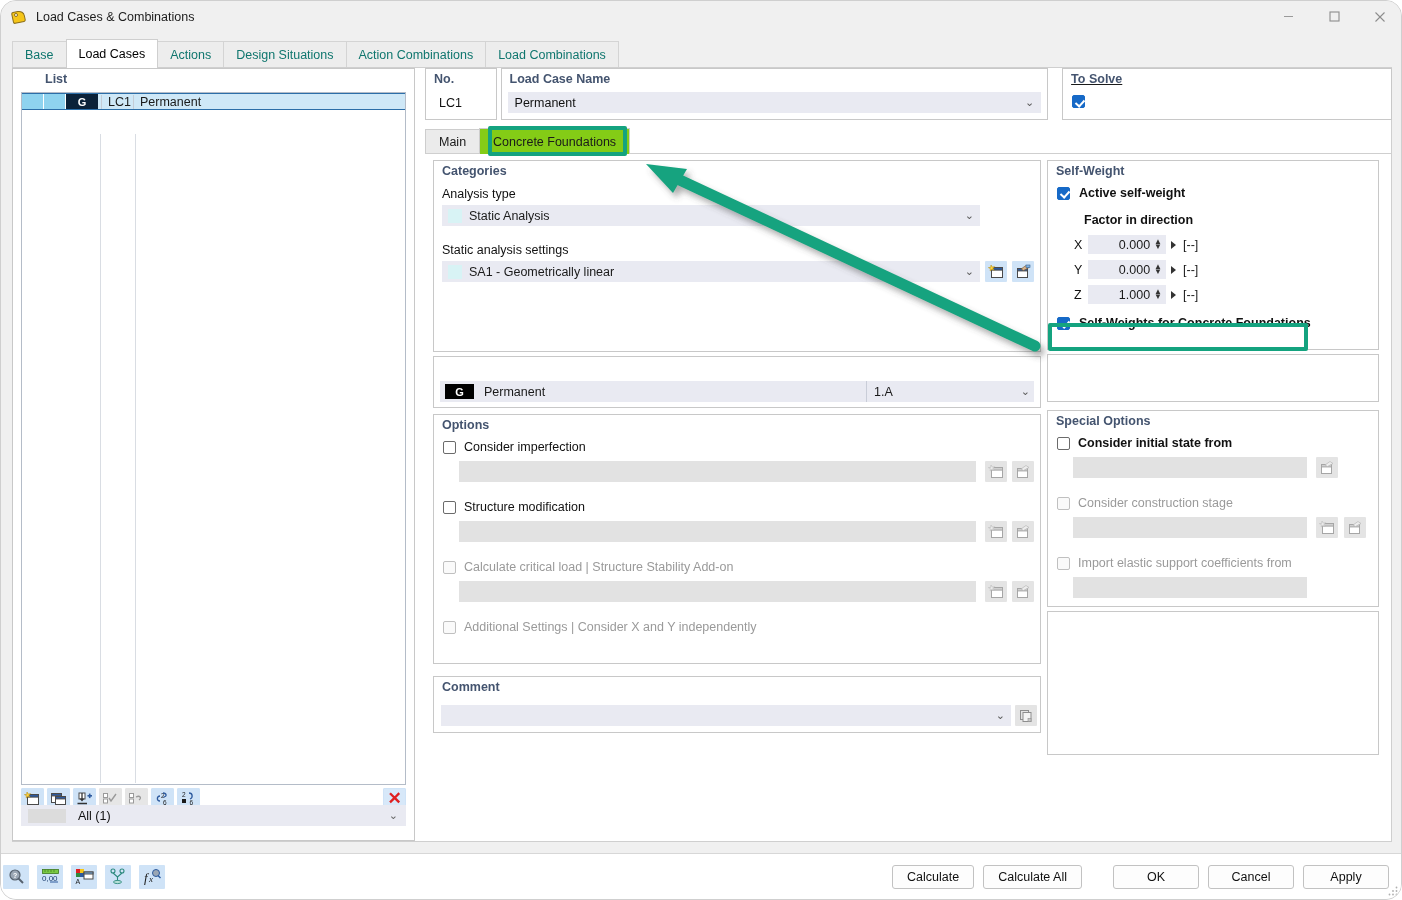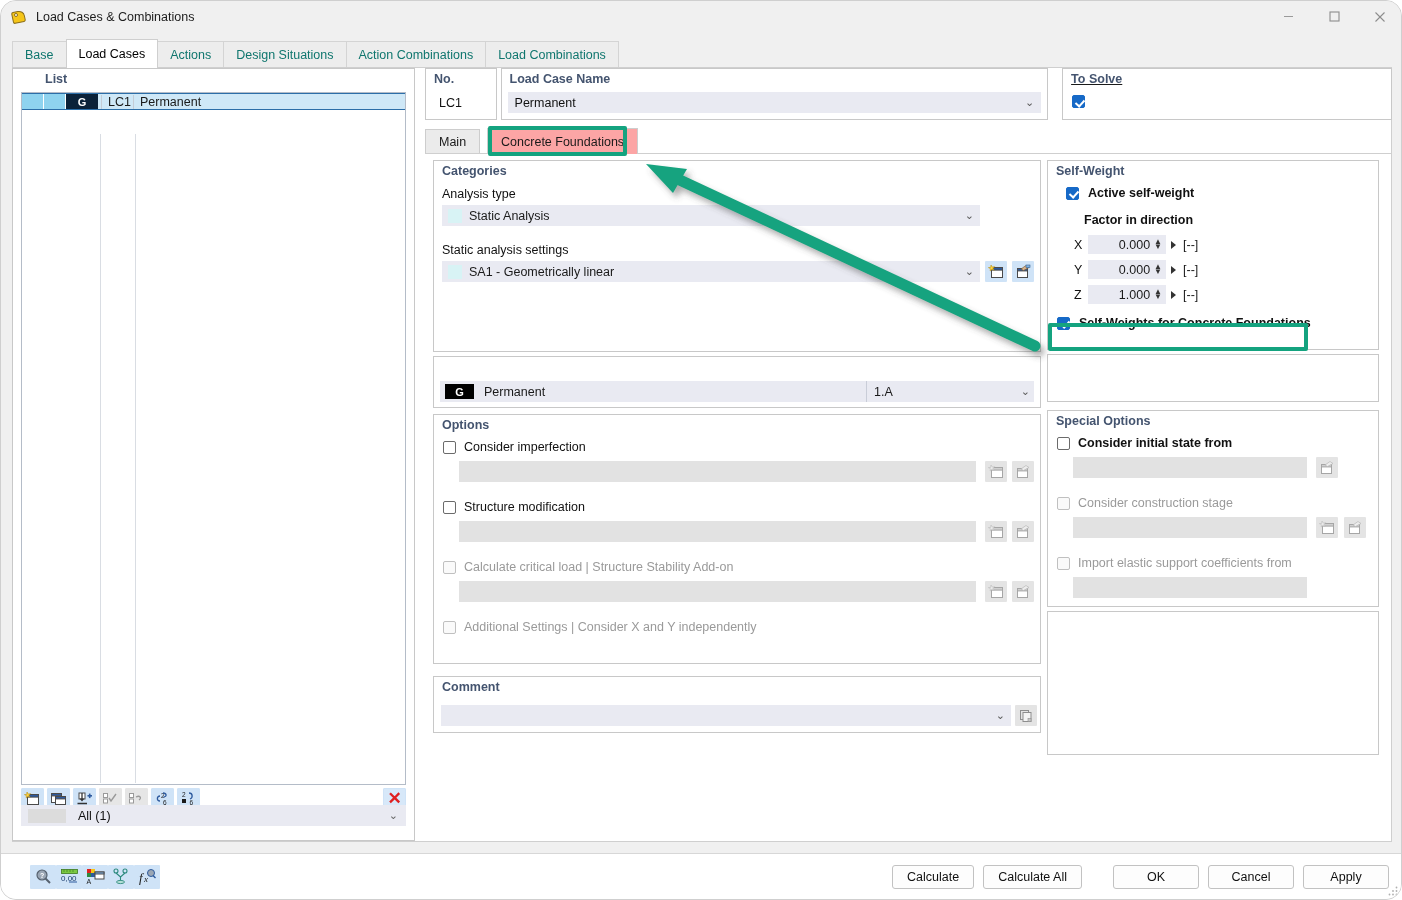--- a/index.html
+++ b/index.html
@@ -162,21 +162,21 @@
   
   .innertabs {
     position: absolute; left: 0; top: 60px; width: 620px; height: 26px;
     display: flex; align-items: center;
   }
   .itab {
     height: 24px; padding: 0 13px; display: flex; align-items: center;
     font-size: 12.5px; background: #ebebeb; border: 1px solid #cdcdcd; border-bottom: none;
     margin-right: -1px;
   }
-  .itab.active { background: #fca5a5; height: 26px; position: relative; z-index: 2; margin-left: 8px; }
+  .itab.active { background: #84cc16; height: 26px; position: relative; z-index: 2; }
   .itabs-underline {
     position: absolute; left: 0; top: 85px; width: 967px; height: 1px; background: #cfcfcf;
   }
 
   
   .bodycols { position: absolute; left: 0; top: 86px; width: 967px; height: 690px; }
 
   .panel { background: #ffffff; border: 1px solid #c8c8c8; position: absolute; }
 
   .p-categories { left: 8px; top: 6px; width: 608px; height: 192px; }
@@ -232,21 +232,21 @@
     margin-left: 5px;
   }
   .unit { margin-left: 7px; font-size: 12.5px; }
 
   
   .footer {
     position: absolute; left: 0; bottom: 0; width: 1402px; height: 46px;
     background: #ffffff; border-top: 1px solid #d7d7d7;
     display: flex; align-items: center;
   }
-  .footer-tools { display: flex; margin-left: 29px; }
+  .footer-tools { display: flex; gap: 8px; margin-left: 2px; }
   .ftool {
     width: 26px; height: 24px; background: #cfe3f7; display:flex;
     align-items:center; justify-content:center; border-radius:1px;
   }
   .footer-buttons { margin-left: auto; margin-right: 14px; display: flex; gap: 9px; }
   .btn {
     height: 24px; min-width: 80px; padding: 0 14px;
     background: #fdfdfd; border: 1px solid #c2c2c2; border-radius: 3px;
     display:flex; align-items:center; justify-content:center;
     font-size: 12.5px; color: #111;
@@ -540,21 +540,21 @@
           <svg width="15" height="14" viewBox="0 0 15 14">
             <rect x="1.5" y="1.5" width="8" height="9" fill="none" stroke="#8e8e8e"></rect>
             <rect x="4" y="3.5" width="8" height="9" fill="#f4f4f4" stroke="#8e8e8e"></rect>
             <rect x="9" y="9.5" width="3" height="3" fill="#c8c8c8" stroke="#8e8e8e" stroke-width=".6"></rect>
           </svg>
         </div>
       </div>
 
       <div class="panel p-self">
         <div class="group-title">Self-Weight</div>
-        <div style="position:absolute;left:18px;top:25px;display:flex;align-items:center;gap:9px;">
+        <div style="position:absolute;left:9px;top:25px;display:flex;align-items:center;gap:9px;">
           <span class="cb checked"></span>
           <span class="lbl" style="font-weight:bold;">Active self-weight</span>
         </div>
         <div class="lbl" style="position:absolute;left:36px;top:52px;font-weight:bold;">Factor in direction</div>
 
         <div style="position:absolute;left:26px;top:74px;display:flex;align-items:center;">
           <span class="lbl" style="width:14px;">X</span>
           <span class="spin">
             <span>0.000</span>
             <span class="spinarrows">▲<br>▼</span>

